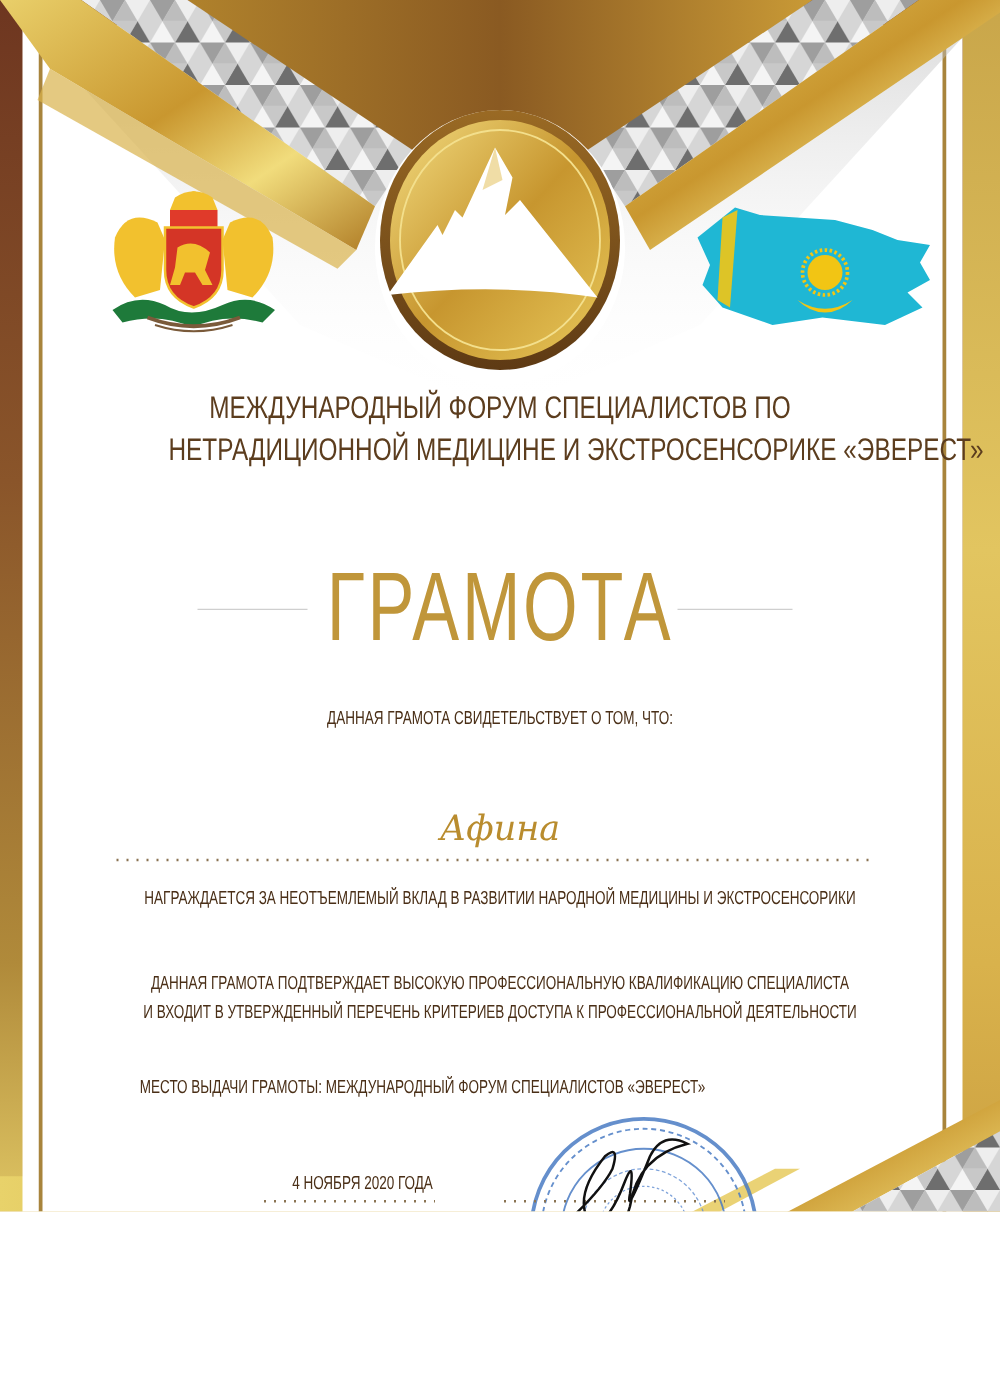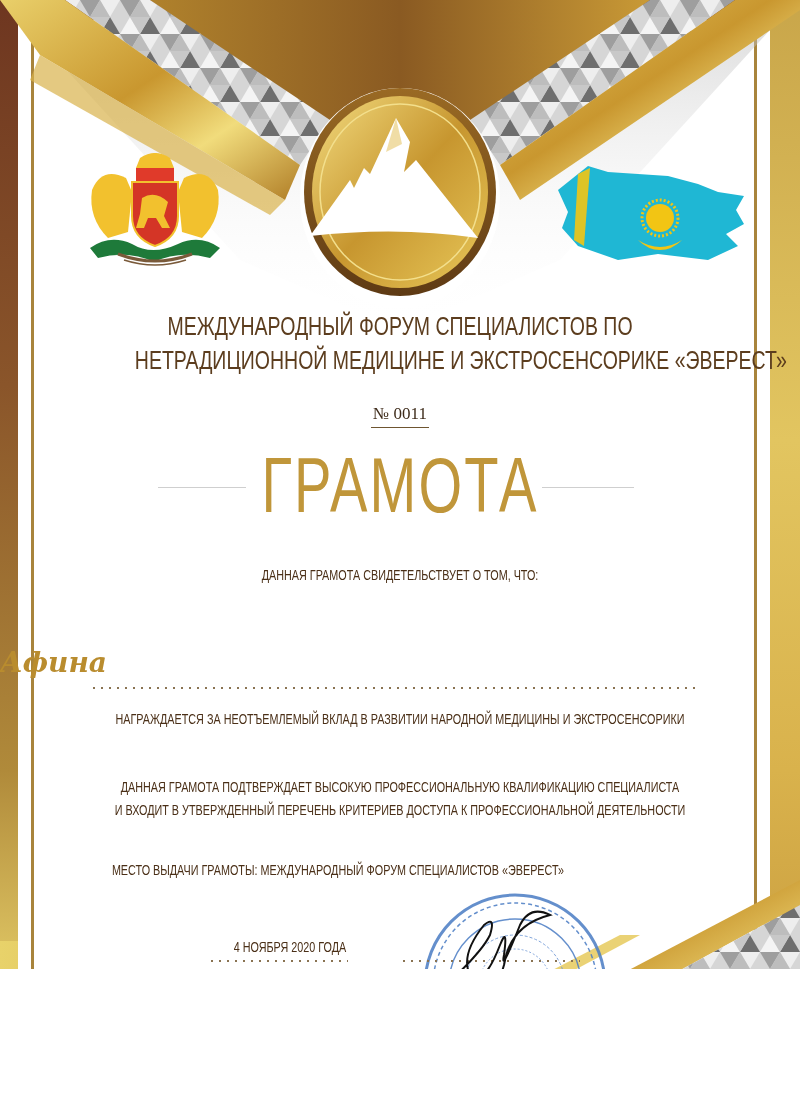--- a/index.html
+++ b/index.html
@@ -42,22 +42,22 @@
 
   .gramota-line { position: absolute; top: 487px; height: 1px; background: #cfcfcf; }
   .gramota { position: absolute; left: 0; width: 800px; top: 440px; text-align: center;
              color: #c0963a; font-family: "Liberation Sans", sans-serif; font-size: 78px;
              line-height: 90px; letter-spacing: 3px; transform: scaleX(0.72); transform-origin: center; }
 
   .text-line { position: absolute; left: 0; width: 800px; text-align: center; color: #4a2f17;
                font-family: "Liberation Sans", sans-serif; font-size: 15px; white-space: nowrap;
                transform: scaleX(0.72); transform-origin: center; line-height: 22px; }
 
-  .recipient { position: absolute; left: 0; width: 800px; top: 646px; text-align: left;
-               color: #b98c2e; font-family: "DejaVu Serif", serif; font-style: italic; font-size: 28px; font-weight: bold; }
+  .recipient { position: absolute; left: 0; width: 800px; top: 646px; text-align: center;
+               color: #b98c2e; font-family: "DejaVu Serif", serif; font-style: italic; font-size: 28px; }
 
   .dots { position: absolute; height: 2px;
           background-image: radial-gradient(circle, #8a7352 0.9px, transparent 1.2px);
           background-size: 8px 2px; background-repeat: repeat-x; }
 
   .sign-label { position: absolute; text-align: center; color: #4a2f17;
                 font-family: "Liberation Sans", sans-serif; font-size: 15px; white-space: nowrap;
                 transform: scaleX(0.72); transform-origin: center; line-height: 20px; }
 
   .stamp { position: absolute; left: 420px; top: 890px; width: 190px; height: 190px; opacity: 0.85; }
@@ -156,23 +156,20 @@
     <circle cx="112" cy="68" r="14" fill="#f2c514"></circle>
     <circle cx="112" cy="68" r="18" fill="none" stroke="#f2c514" stroke-width="3" stroke-dasharray="2 2"></circle>
     <path d="M 90 90 q 22 14 44 0 q -10 10 -22 10 q -12 0 -22 -10 z" fill="#f2c514"></path>
   </svg>
 
   <div class="title">
     <span>МЕЖДУНАРОДНЫЙ ФОРУМ СПЕЦИАЛИСТОВ ПО</span>
     <span>НЕТРАДИЦИОННОЙ МЕДИЦИНЕ И ЭКСТРОСЕНСОРИКЕ «ЭВЕРЕСТ»</span>
   </div>
 
-  <div class="number">
-    <span>№ 0011</span>
-  </div>
 
   <div class="gramota-line" style="left:158px; width:88px;"></div>
   <div class="gramota-line" style="left:542px; width:92px;"></div>
   <div class="gramota">ГРАМОТА</div>
 
   <div class="text-line" style="top:564px;">ДАННАЯ ГРАМОТА СВИДЕТЕЛЬСТВУЕТ О ТОМ, ЧТО:</div>
 
   <div class="recipient">Афина</div>
   <div class="dots" style="left:90px; top:687px; width:610px;"></div>
 

